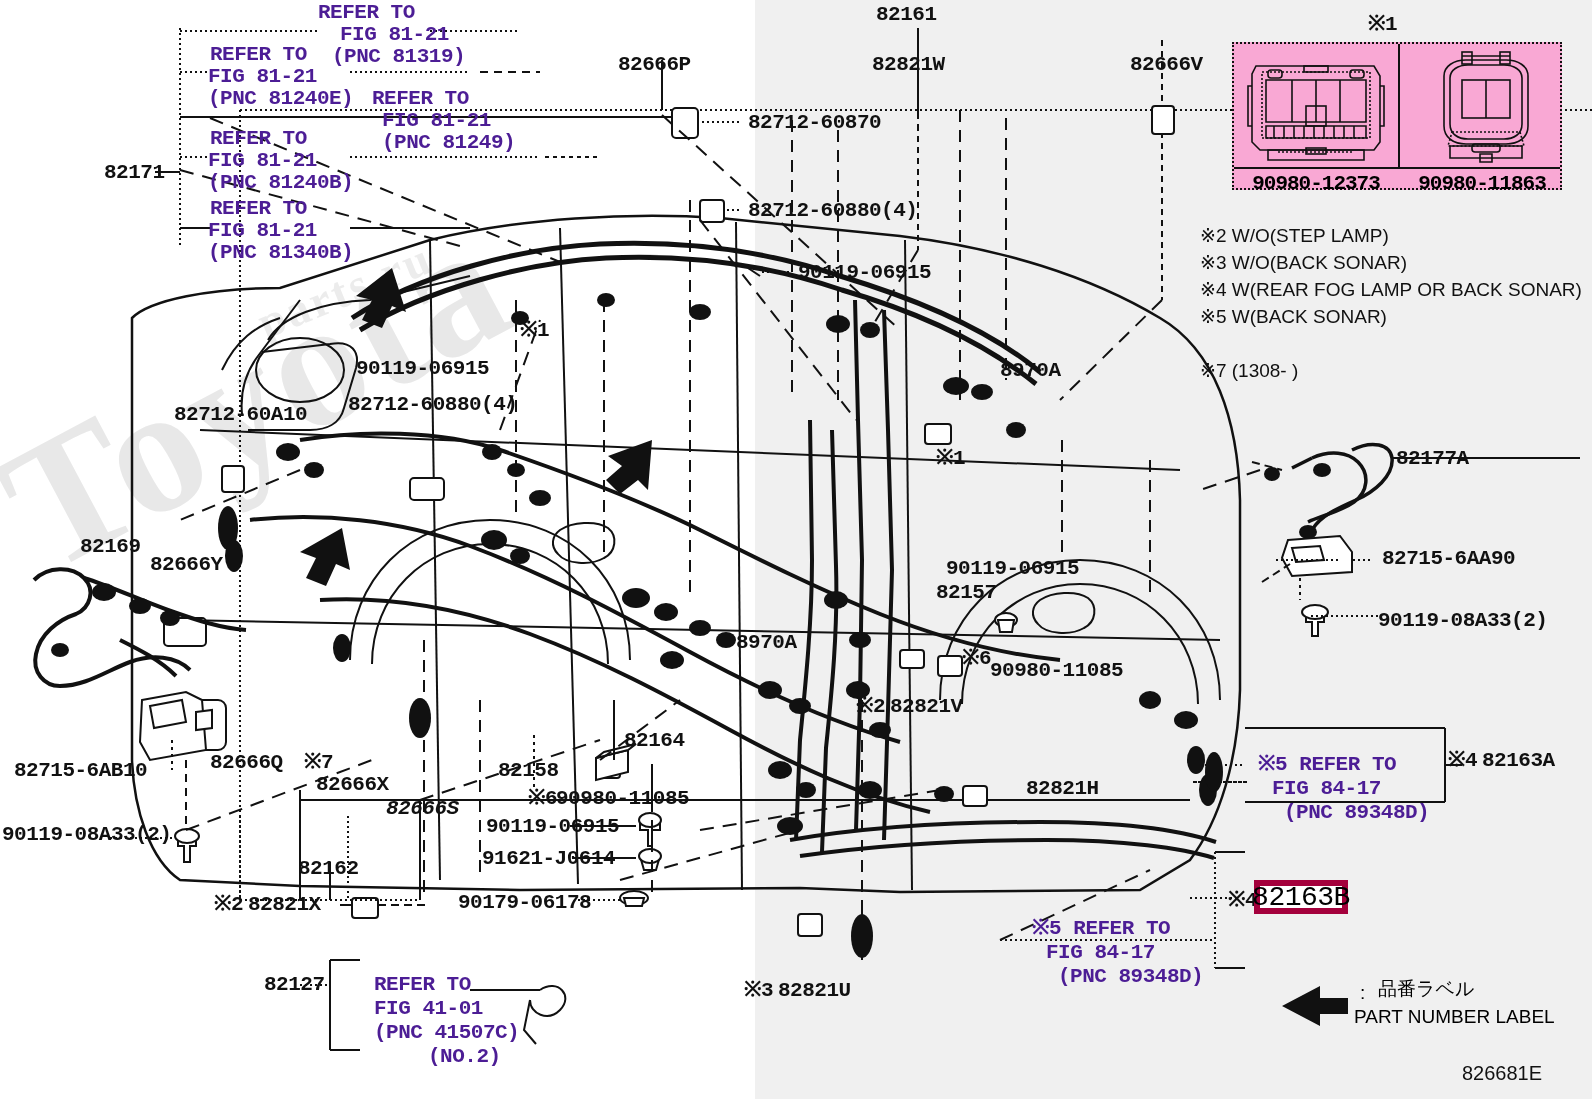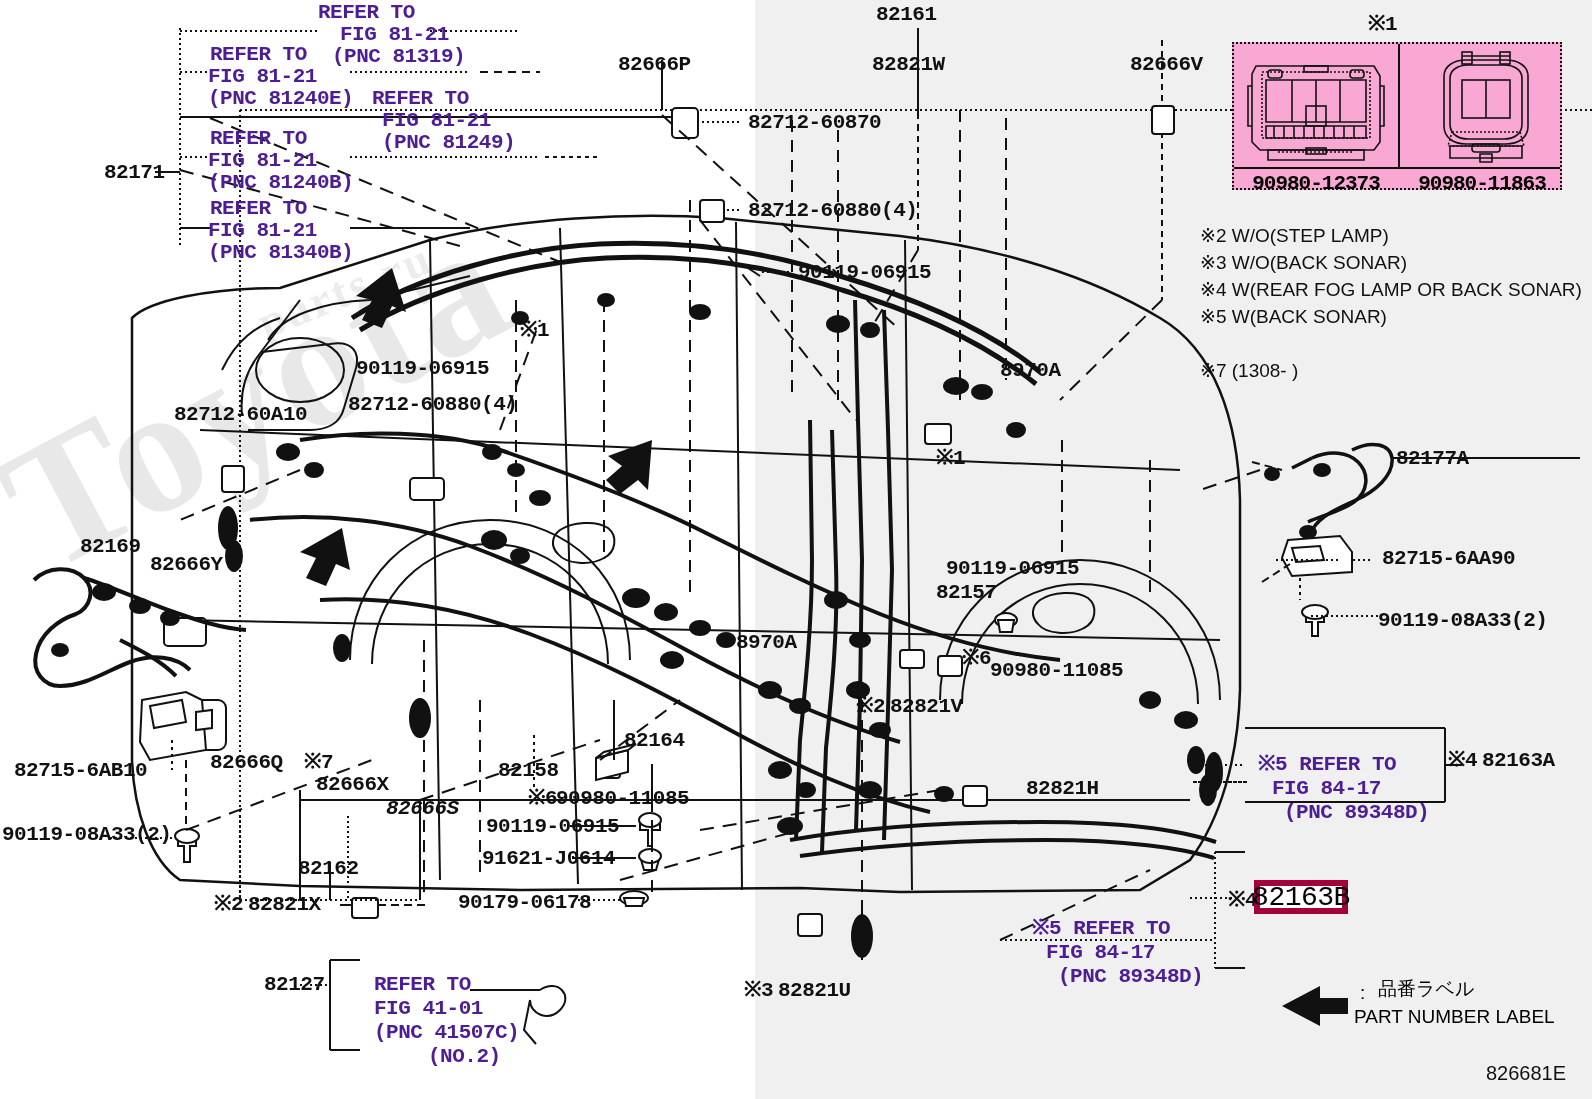--- a/index.html
+++ b/index.html
@@ -26,21 +26,21 @@
   .legend-cellnum{position:absolute;font-size:21px;font-weight:700;text-align:center;
                   letter-spacing:-1px;}
   .hl{position:absolute;border:6px solid #a4003c;background:#ffffff;box-sizing:border-box;
       display:flex;align-items:center;justify-content:center;}
   .hl span{font-size:28px;font-weight:400;letter-spacing:-0.5px;}
   svg{position:absolute;left:0;top:0;}
   .pnl{position:absolute;font-size:19px;font-weight:400;
        font-family:"Liberation Sans","DejaVu Sans",sans-serif;white-space:nowrap;
        line-height:25px;}
   .code{position:absolute;font-size:20px;font-weight:400;color:#111;
-        font-family:"Liberation Sans","DejaVu Sans",sans-serif;margin-left:24px;}
+        font-family:"Liberation Sans","DejaVu Sans",sans-serif;}
 </style>
 </head>
 <body>
 
 <div id="page">
 
   <div id="shade"></div>
 
   <div id="wm">Toyota</div>
   <div id="wm2">parts.ru</div>

